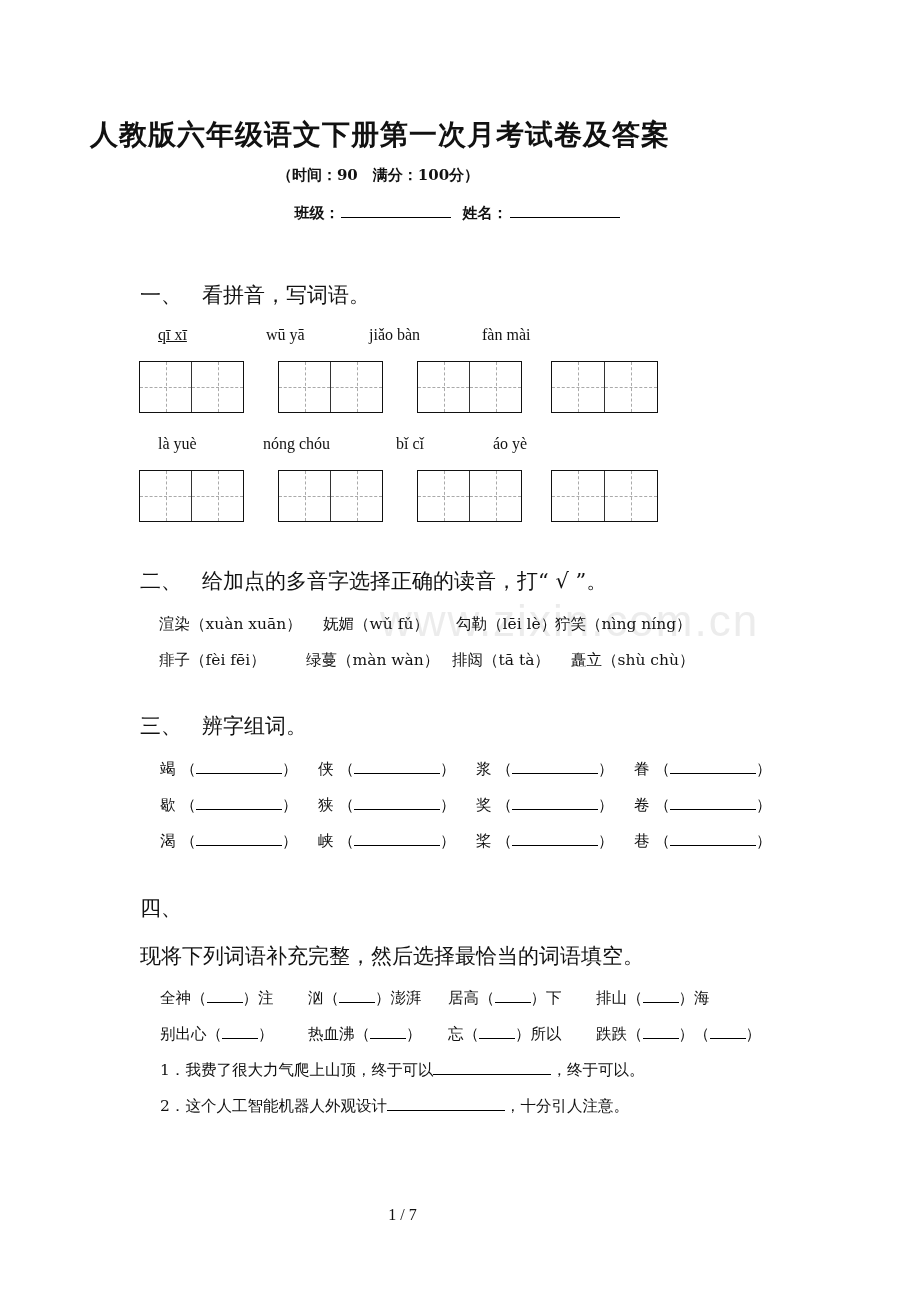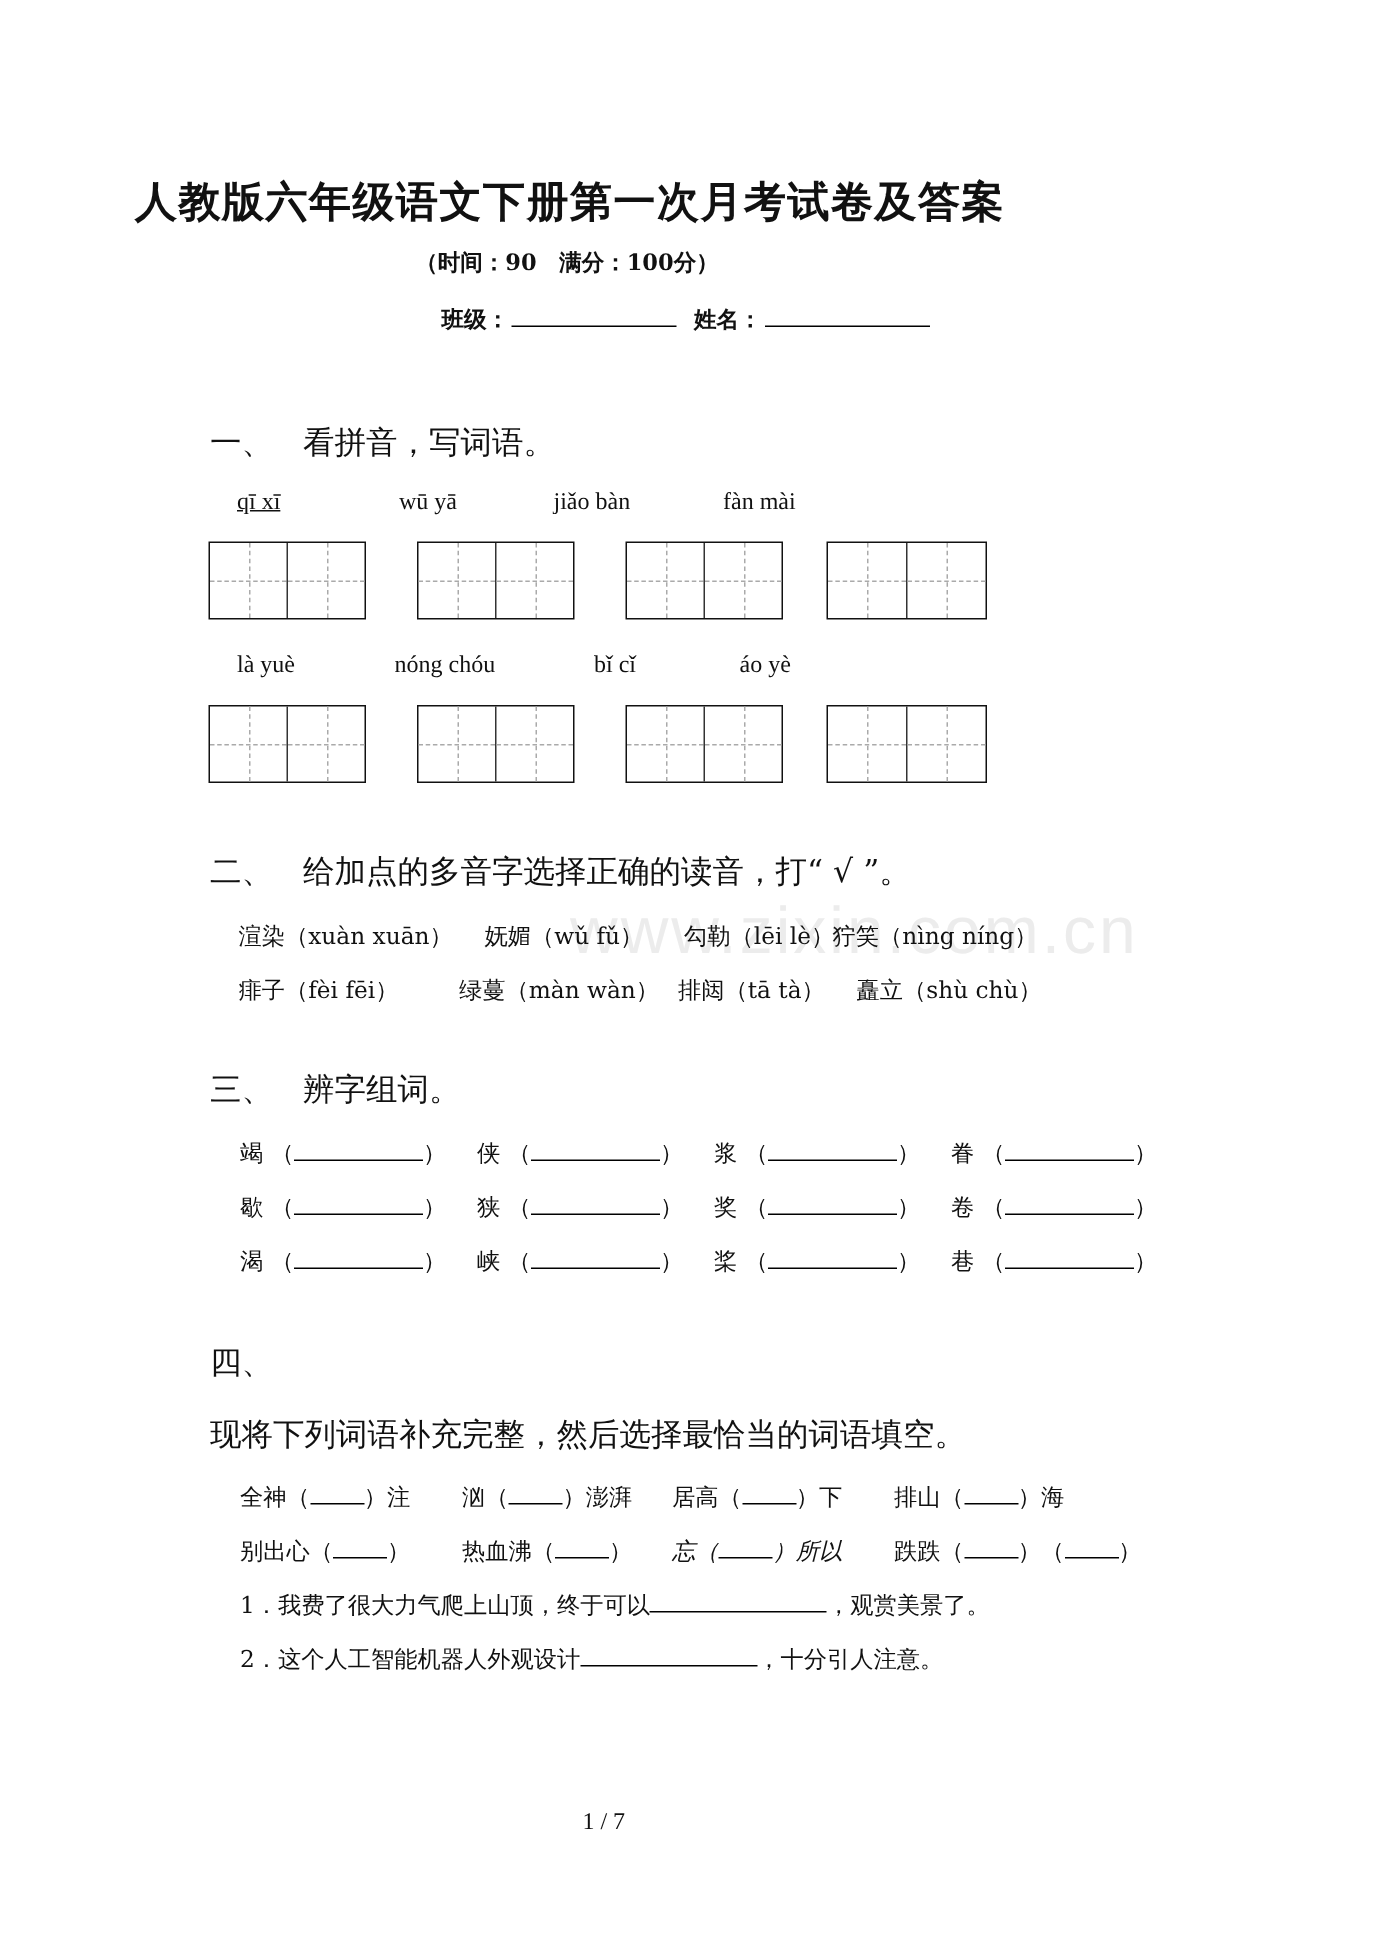--- a/index.html
+++ b/index.html
@@ -123,19 +123,19 @@
 </div>
 <div class="abs sec-head" style="top:942px;">现将下列词语补充完整，然后选择最恰当的词语填空。</div>
 
 <div class="item" style="left:140px; top:988px;"><span>全神</span>（<span class="ul" style="width:36px;"></span>）<span>注</span></div>
 <div class="item" style="left:288px; top:988px;"><span>汹</span>（<span class="ul" style="width:36px;"></span>）<span>澎湃</span></div>
 <div class="item" style="left:428px; top:988px;"><span>居高</span>（<span class="ul" style="width:36px;"></span>）<span>下</span></div>
 <div class="item" style="left:576px; top:988px;"><span>排山</span>（<span class="ul" style="width:36px;"></span>）<span>海</span></div>
 
 <div class="item" style="left:140px; top:1024px;"><span>别出心</span>（<span class="ul" style="width:36px;"></span>）</div>
 <div class="item" style="left:288px; top:1024px;"><span>热血沸</span>（<span class="ul" style="width:36px;"></span>）</div>
-<div class="item" style="left:428px; top:1024px;font-style:italic;"><span>忘</span>（<span class="ul" style="width:36px;"></span>）<span>所以</span></div>
+<div class="item" style="left:428px; top:1024px;"><span>忘</span>（<span class="ul" style="width:36px;"></span>）<span>所以</span></div>
 <div class="item" style="left:576px; top:1024px;"><span>跌跌</span>（<span class="ul" style="width:36px;"></span>）（<span class="ul" style="width:36px;"></span>）</div>
 
-<div class="item" style="left:140px; top:1060px;"><span>1．</span><span>我费了很大力气爬上山顶，终于可以</span><span class="ul" style="width:118px;"></span><span>，观赏美景了。</span></div>
+<div class="item" style="left:140px; top:1060px;"><span>1．</span><span>我费了很大力气爬上山顶，终于可以</span><span class="ul" style="width:118px;"></span><span>，终于可以。</span></div>
 <div class="item" style="left:140px; top:1096px;"><span>2．</span><span>这个人工智能机器人外观设计</span><span class="ul" style="width:118px;"></span><span>，十分引人注意。</span></div>
 
 <div class="abs footer">1 / 7</div>
 
 </body></html>

